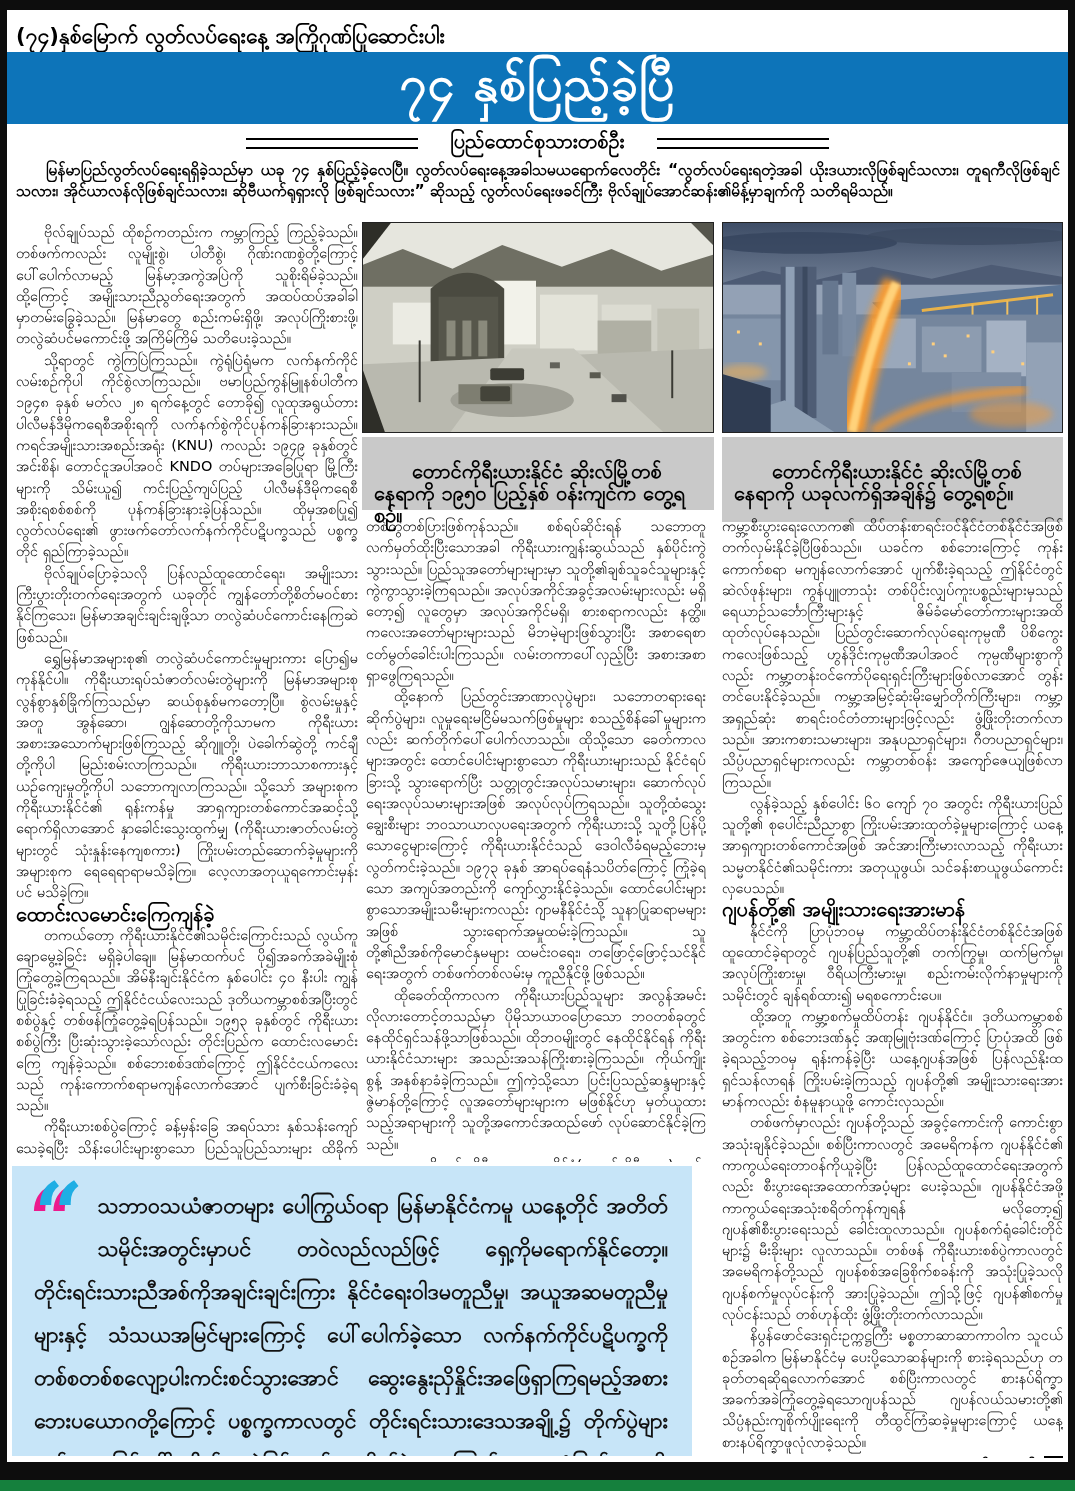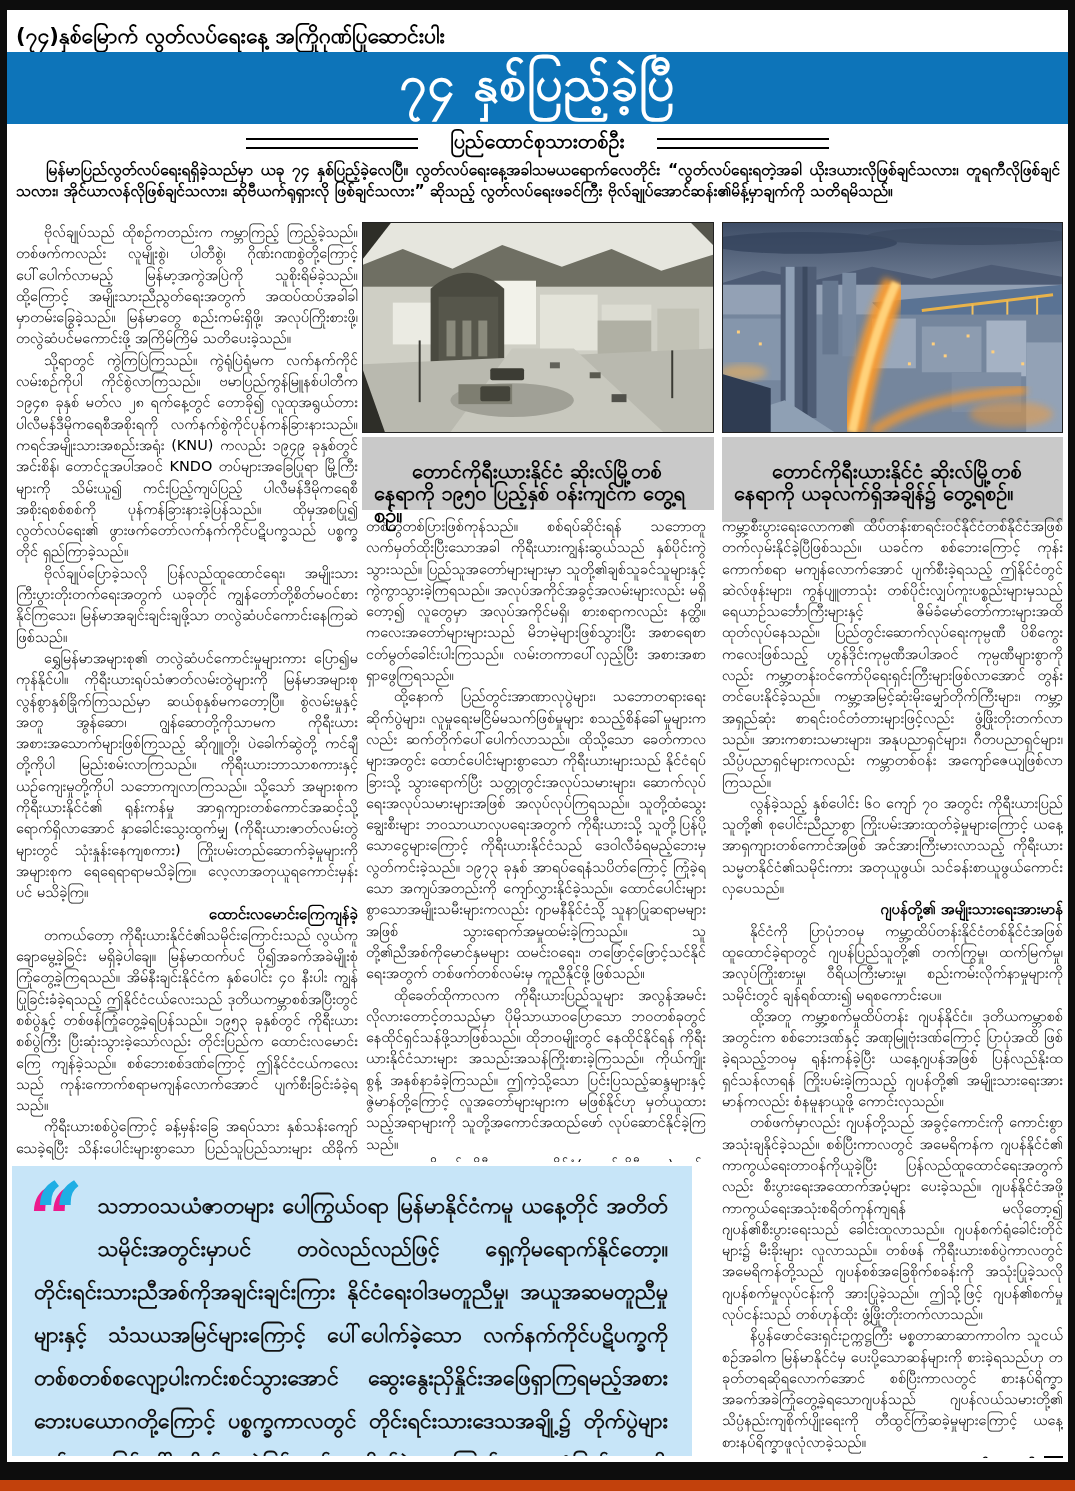--- a/index.html
+++ b/index.html
@@ -1,34 +1,34 @@
 <!DOCTYPE html>
 <html><head>
 <meta charset="utf-8">
 <style>
   html,body{margin:0;padding:0;background:#888;}
-  .page{position:relative;width:1075px;height:1491px;background:#c2410c;margin:0 auto;
+  .page{position:relative;width:1075px;height:1491px;background:#15803d;margin:0 auto;
         font-family:"DejaVu Sans","Liberation Sans",sans-serif;overflow:hidden;}
   .frame{position:absolute;left:0;top:0;width:1075px;height:1480px;background:#0d0d0d;}
   .inner{position:absolute;left:7px;top:10px;width:1061px;height:1452px;background:#ffffff;}
   .abs{position:absolute;box-sizing:border-box;}
   .kicker{left:16px;top:22px;width:760px;font-size:21px;font-weight:bold;color:#000;}
   .banner{left:7px;top:52px;width:1061px;height:72px;display:flex;align-items:center;justify-content:center;}
   .banner h1{margin:0;font-size:48px;font-weight:bold;color:#fff;letter-spacing:1px;}
   .byline-row{left:7px;top:128px;width:1061px;display:flex;align-items:center;justify-content:center;gap:32px;}
   .byline-rule{width:172px;height:7px;border-top:2px solid #000;border-bottom:2px solid #000;}
   .byline{font-size:20px;font-weight:bold;color:#000;}
   .lead{left:16px;top:160px;width:1044px;height:60px;font-size:15.5px;font-weight:bold;
         line-height:20.5px;text-align:justify;text-indent:30px;overflow:hidden;}
   .col{font-size:14.5px;line-height:21.3px;text-align:justify;overflow:hidden;color:#000;}
   .col p{margin:0;text-indent:28px;}
   .col1{left:16px;top:222px;width:342px;height:938px;}
   .col2{left:366px;top:516px;width:340px;height:646px;}
   .col3{left:722px;top:516px;width:341px;height:942px;}
-  .subhead{text-align:right;font-weight:bold;font-size:15px;margin:2px 0;text-indent:0 !important;}
+  .subhead{text-align:left;font-weight:bold;font-size:20px;margin:2px 0;text-indent:0 !important;}
   .photo{border:1px solid #222;overflow:hidden;}
   .photo svg{display:block;width:100%;height:100%;}
   .ph1{left:362px;top:222px;width:352px;height:211px;}
   .ph2{left:722px;top:222px;width:341px;height:211px;}
   .caption{background:#c9c9c9;font-size:20px;font-weight:bold;line-height:22px;
            padding:23px 12px;text-indent:38px;color:#000;}
   .cap1{left:362px;top:437px;width:352px;height:73px;}
   .cap2{left:722px;top:437px;width:341px;height:85px;}
   .pullquote{left:12px;top:1166px;width:680px;height:290px;background:#c7e5f8;
              padding:18px 24px 10px 22px;font-size:21.5px;font-weight:bold;line-height:43px;

